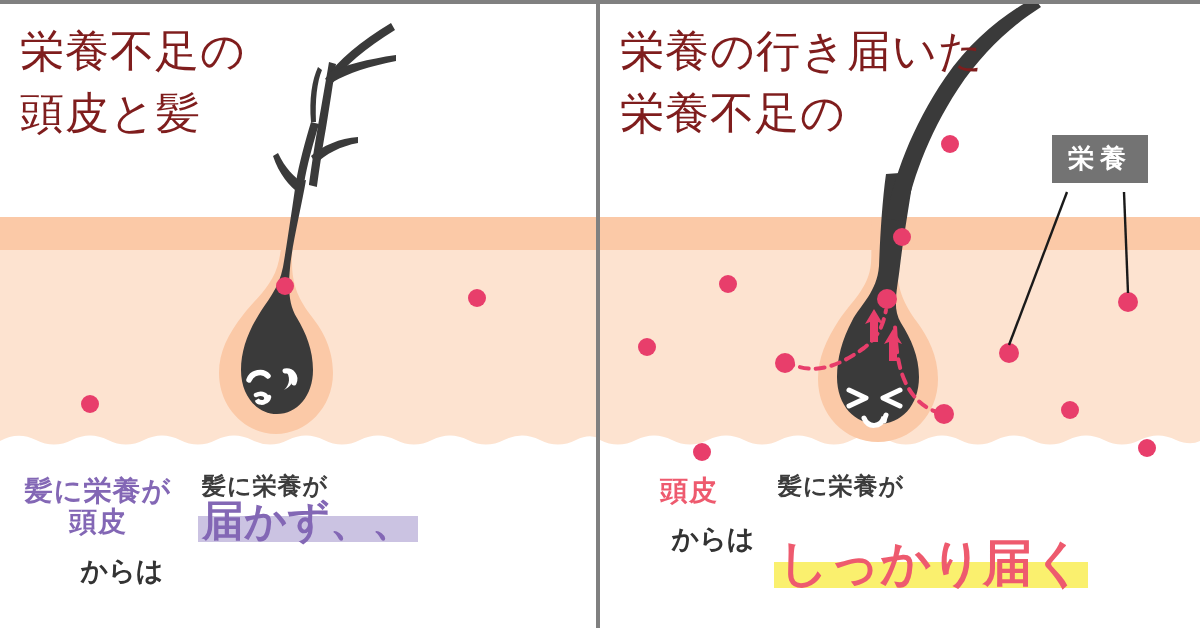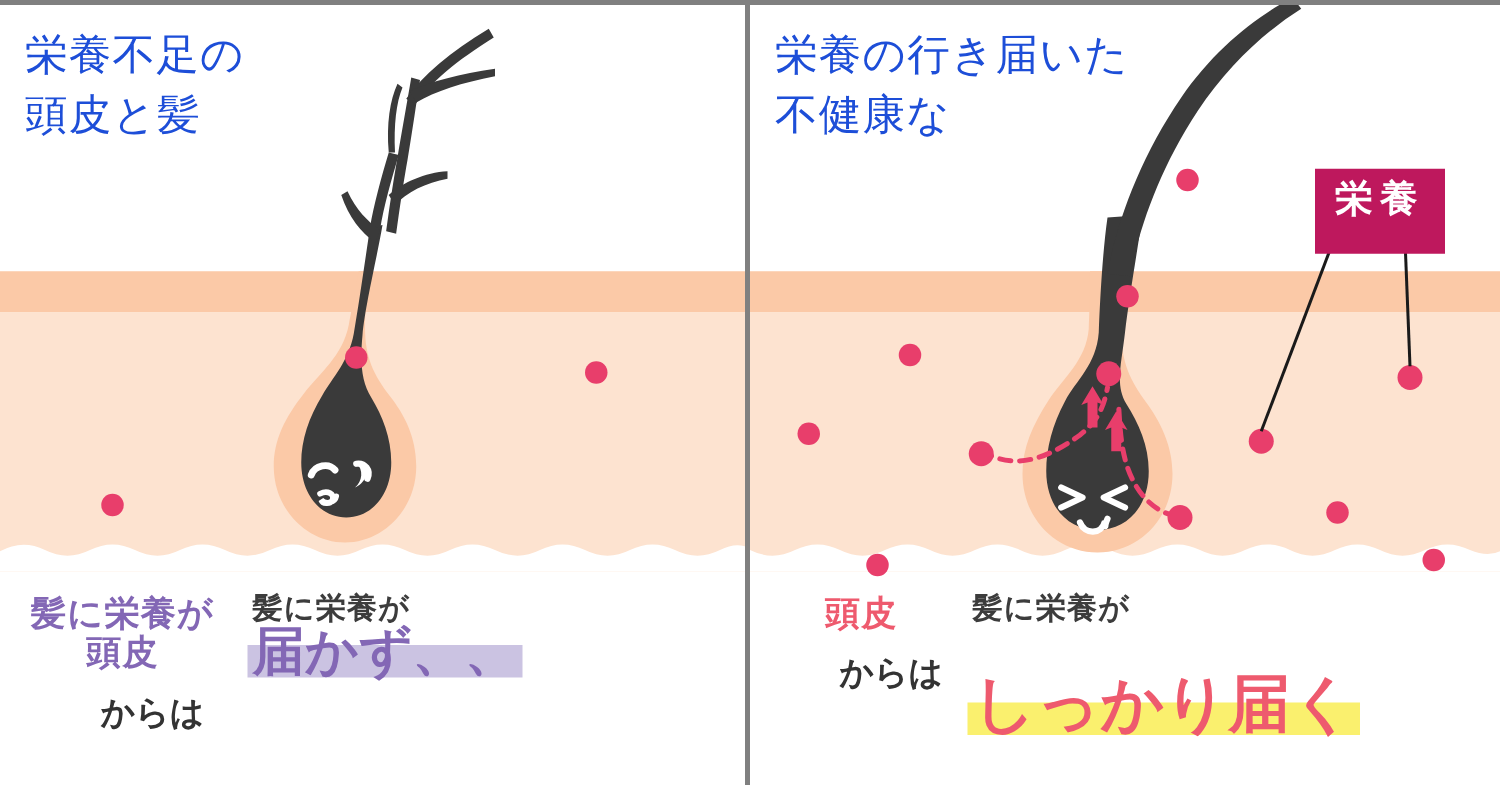--- a/index.html
+++ b/index.html
@@ -47,31 +47,31 @@
     position:absolute;left:0;bottom:0;width:600px;height:26px;
     z-index:6;
   }
   .skin-wave svg{display:block;width:600px;height:26px;}
   
   .follicle-layer{position:absolute;left:0;top:0;width:600px;height:628px;z-index:5;pointer-events:none;}
   .follicle-layer svg{position:absolute;left:0;top:0;}
   
   .panel-title{
     position:absolute;left:20px;top:16px;
-    font-size:34px;line-height:1.42;
-    color:#1d4ed8;letter-spacing:1px;
+    font-size:44px;line-height:1.42;
+    color:#7f1d1d;letter-spacing:1px;
     z-index:20;font-weight:500;
     white-space:pre-line;
   }
   
   #nutrition-badge{
     position:absolute;left:452px;top:131px;
-    background:#be185d;color:#ffffff;
-    font-size:30px;line-height:1;
-    padding:10px 16px 28px 16px;
+    background:#737373;color:#ffffff;
+    font-size:26px;line-height:1;
+    padding:10px 16px 12px 16px;
     letter-spacing:6px;
     z-index:25;font-weight:600;
   }
   
   .caption{
     position:absolute;left:0;bottom:0;width:600px;height:175px;
     z-index:30;
     display:flex;align-items:flex-start;justify-content:flex-start;
   }
   .caption-left{
@@ -275,21 +275,21 @@
         <circle cx="528" cy="298" r="10" fill="#E83E6B"></circle>
         <circle cx="470" cy="406" r="9" fill="#E83E6B"></circle>
         <circle cx="547" cy="444" r="9" fill="#E83E6B"></circle>
 
         <line x1="467" y1="188" x2="409" y2="341" stroke="#1A1A1A" stroke-width="2.4"></line>
         <line x1="524" y1="188" x2="528" y2="289" stroke="#1A1A1A" stroke-width="2.4"></line>
       </svg>
     </div>
 
     <div class="panel-title">栄養の行き届いた
-不健康な</div>
+栄養不足の</div>
 
     <div id="nutrition-badge">栄養</div>
 
     <div class="caption" id="caption-right-panel">
       <div class="caption-left">
         <span class="cap-accent pink">頭皮</span>
         <span class="cap-plain">からは</span>
       </div>
       <div class="caption-right">
         <div class="cap-line1">髪に栄養が</div>

